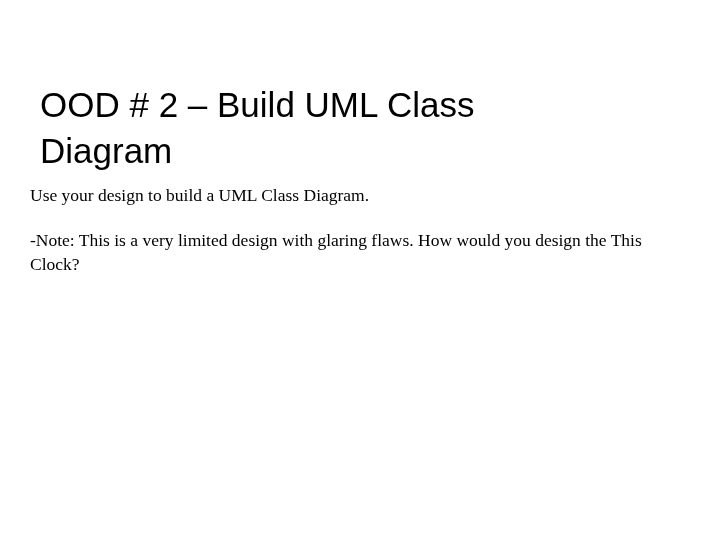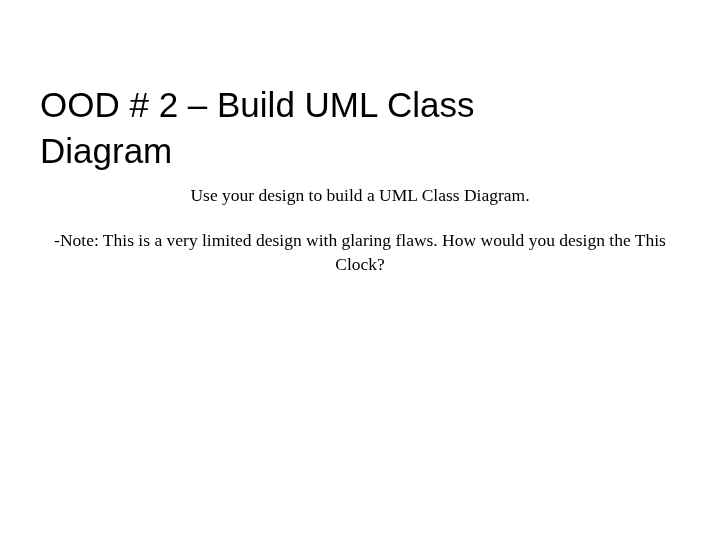--- a/index.html
+++ b/index.html
@@ -28,21 +28,20 @@
     white-space: pre-line;
     margin-top: 36px;
   }
   .body-para {
     position: absolute;
     left: 30px;
     width: 660px;
     font-size: 17.5px;
     line-height: 24px;
     font-family: "Liberation Serif", "DejaVu Serif", serif;
-    text-align: center;
   }
   .para-1 { top: 183px; }
   .para-2 { top: 228px; }
 
   
   #uml-diagram {
     position: absolute;
     left: 0px;
     top: 288px;
     width: 720px;

